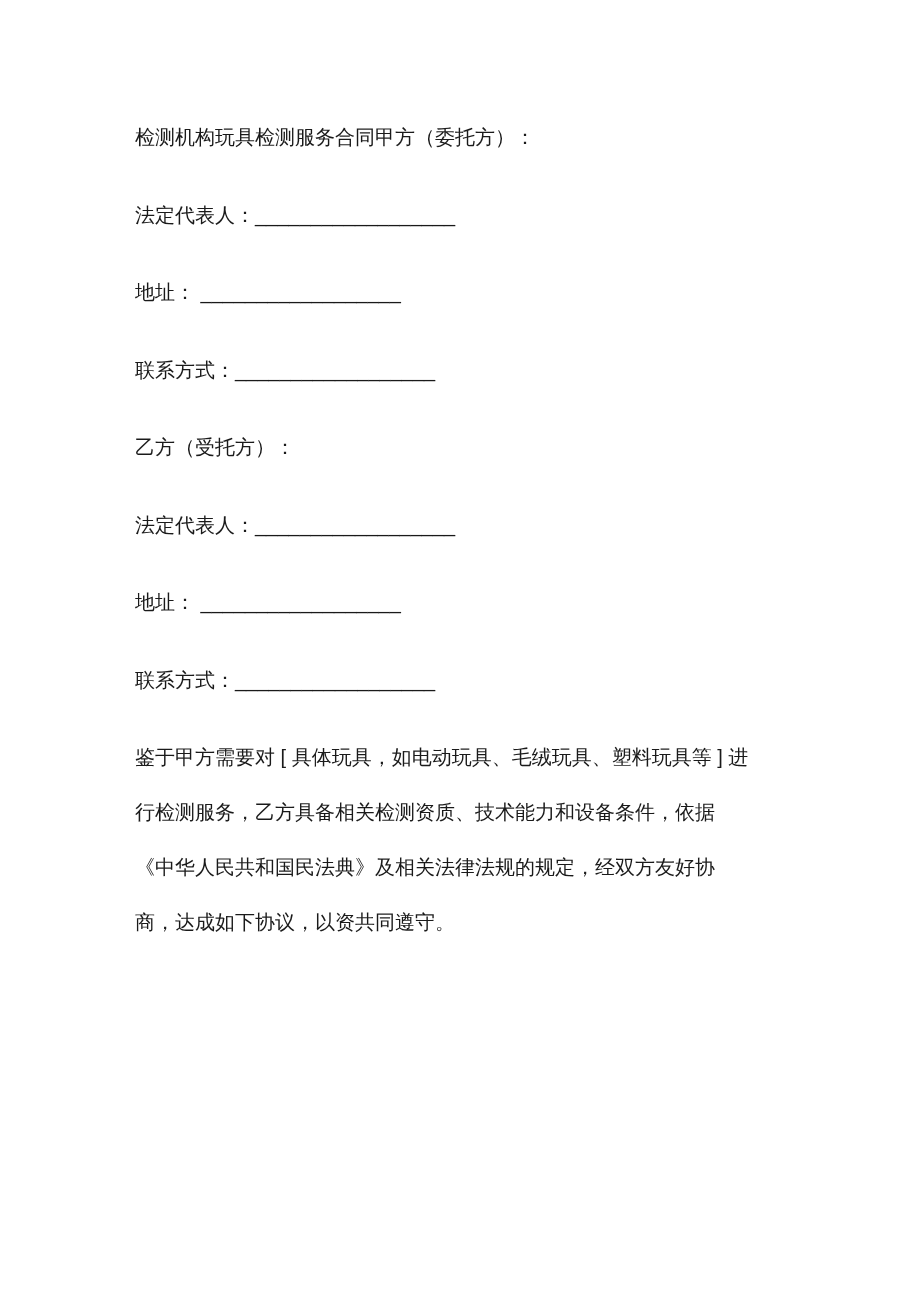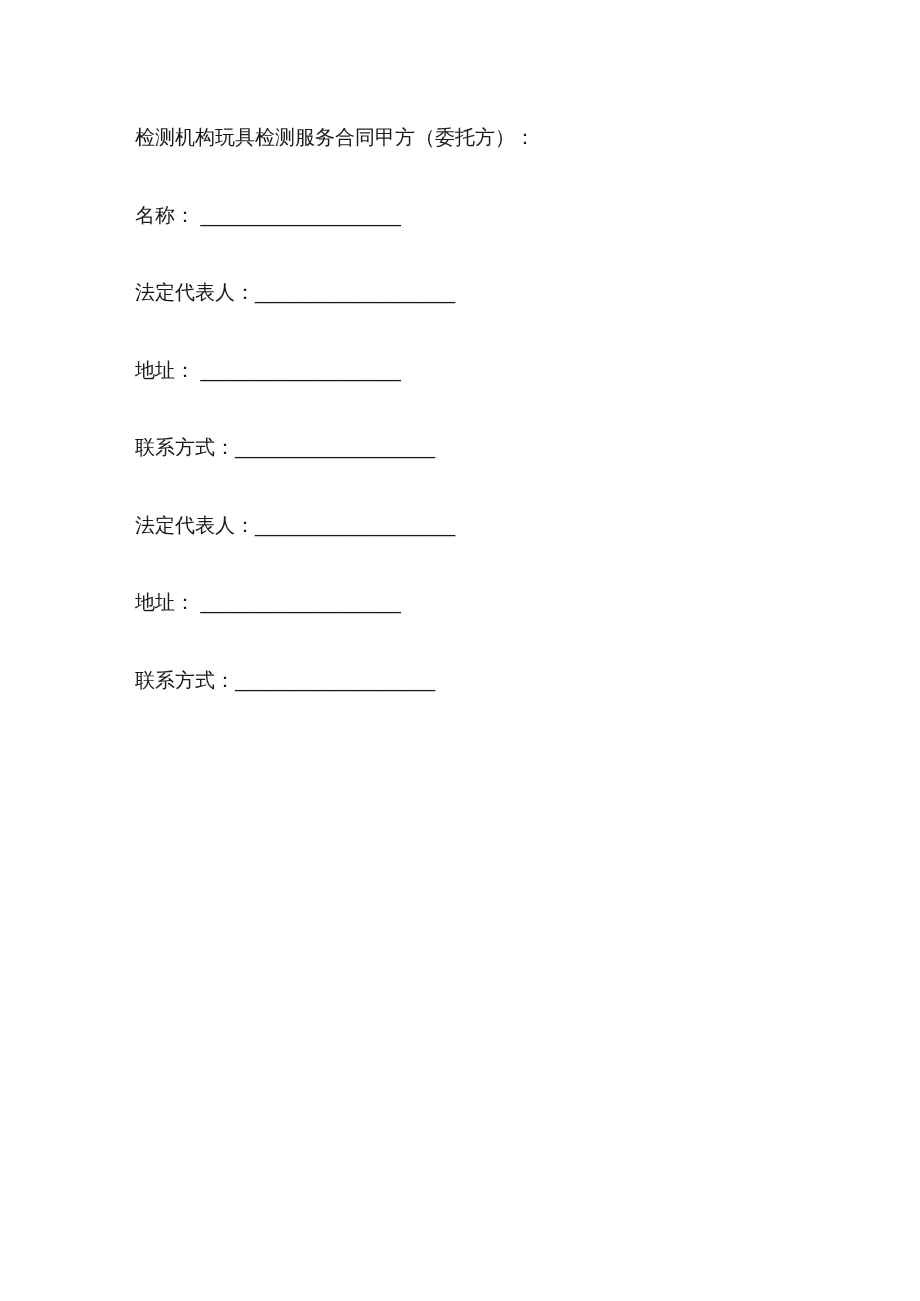--- a/index.html
+++ b/index.html
@@ -38,31 +38,37 @@
     font-weight: 400;
   }
 </style>
 </head>
 <body>
 
 <div class="page">
 
   <div class="para">检测机构玩具检测服务合同甲方（委托方）：</div>
 
-  <div class="para">名称： __________________</div>
 
   <div class="para">法定代表人：__________________</div>
 
   <div class="para">地址： __________________</div>
 
   <div class="para">联系方式：__________________</div>
 
+  <div class="para">乙方（受托方）：</div>
 
 
   <div class="para">法定代表人：__________________</div>
 
   <div class="para">地址： __________________</div>
 
   <div class="para">联系方式：__________________</div>
 
 
+  <div class="recital">
+    <div class="line">鉴于甲方需要对 [ 具体玩具，如电动玩具、毛绒玩具、塑料玩具等 ] 进</div>
+    <div class="line">行检测服务，乙方具备相关检测资质、技术能力和设备条件，依据</div>
+    <div class="line">《中华人民共和国民法典》及相关法律法规的规定，经双方友好协</div>
+    <div class="line">商，达成如下协议，以资共同遵守。</div>
+  </div>
 
 </div>
 
 </body></html>

